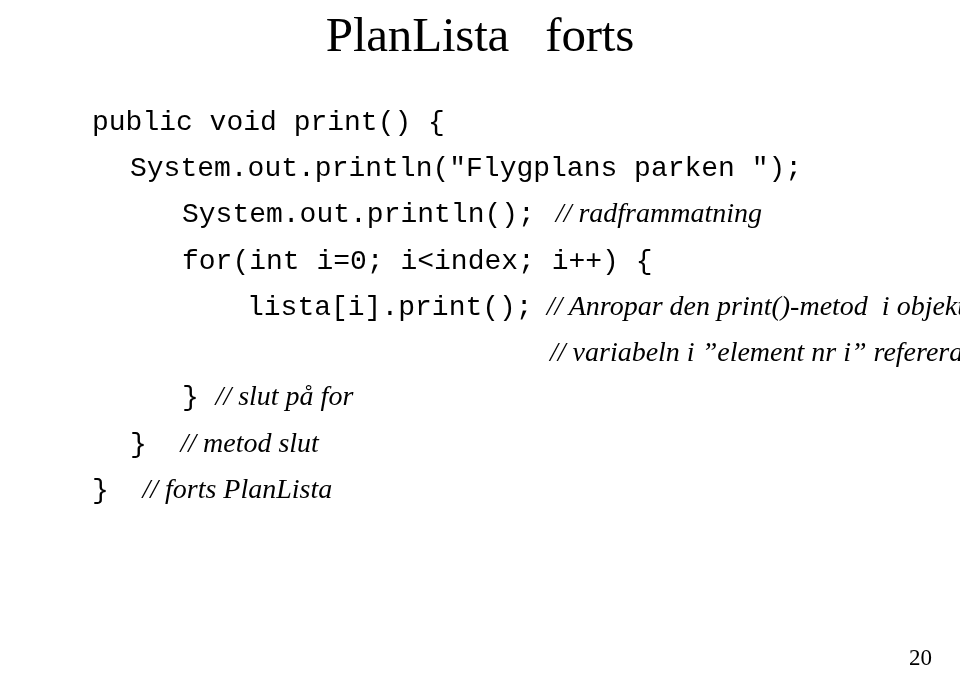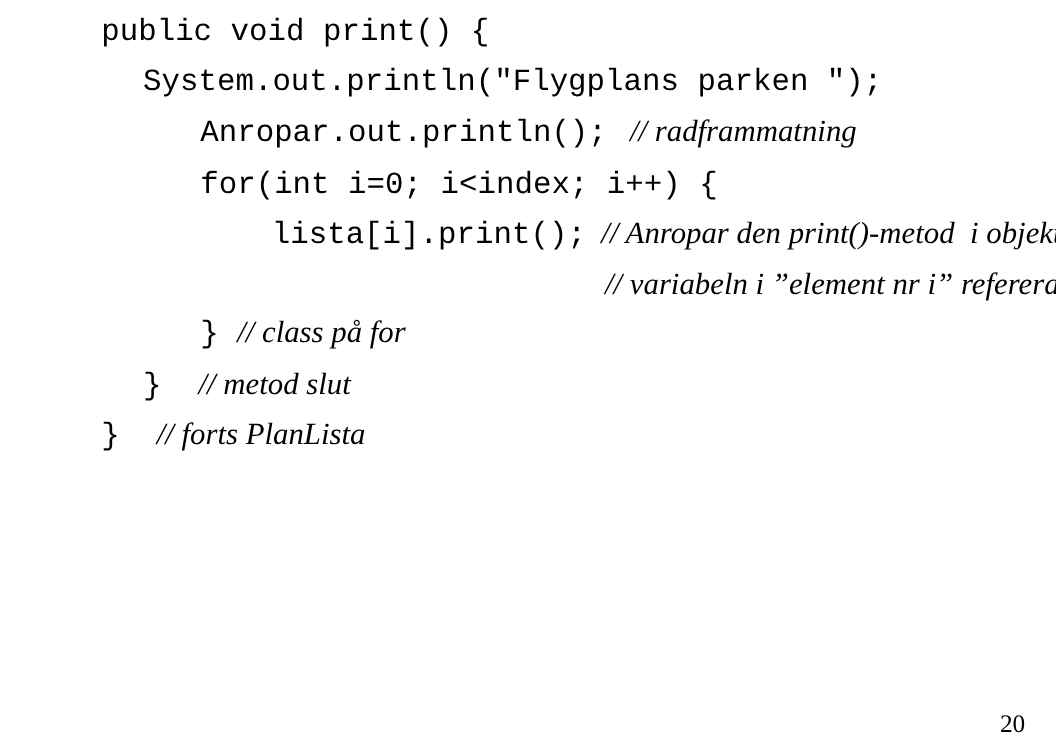--- a/index.html
+++ b/index.html
@@ -45,49 +45,52 @@
       bottom: 16px;
       font-size: 23px;
       font-family: "Times New Roman", Times, serif;
     }
   </style>
 </head>
 <body>
 
 <div class="slide">
 
+  <div class="title">
+    <span class="cw">PlanLista   forts</span>
+  </div>
 
   <div class="body">
 
     <div>
       <span class="mono cw">public void print() {</span>
     </div>
 
     <div class="indent1">
       <span class="mono cw">System.out.println("Flygplans parken ");</span>
     </div>
 
     <div class="indent2">
-      <span class="mono cw">Anropar.out.println();</span><span class="comment cw">   // radframmatning</span>
+      <span class="mono cw">System.out.println();</span><span class="comment cw">   // radframmatning</span>
     </div>
 
     <div class="indent2">
       <span class="mono cw">for(int i=0; i&lt;index; i++) {</span>
     </div>
 
     <div class="indent3">
       <span class="mono cw">lista[i].print();</span><span class="comment cw">  // Anropar den print()-metod  i objektet som</span>
     </div>
 
     <div style="padding-left:458px;">
       <span class="comment cw">// variabeln i ”element nr i” refererar till.</span>
     </div>
 
     <div class="bracket-line">
-      <span class="mono cw">} </span><span class="comment cw">// class på for</span>
+      <span class="mono cw">} </span><span class="comment cw">// slut på for</span>
     </div>
 
     <div class="method-line">
       <span class="mono cw">}  </span><span class="comment cw">// metod slut</span>
     </div>
 
     <div class="class-line">
       <span class="mono cw">}  </span><span class="comment cw">// forts PlanLista</span>
     </div>
 

